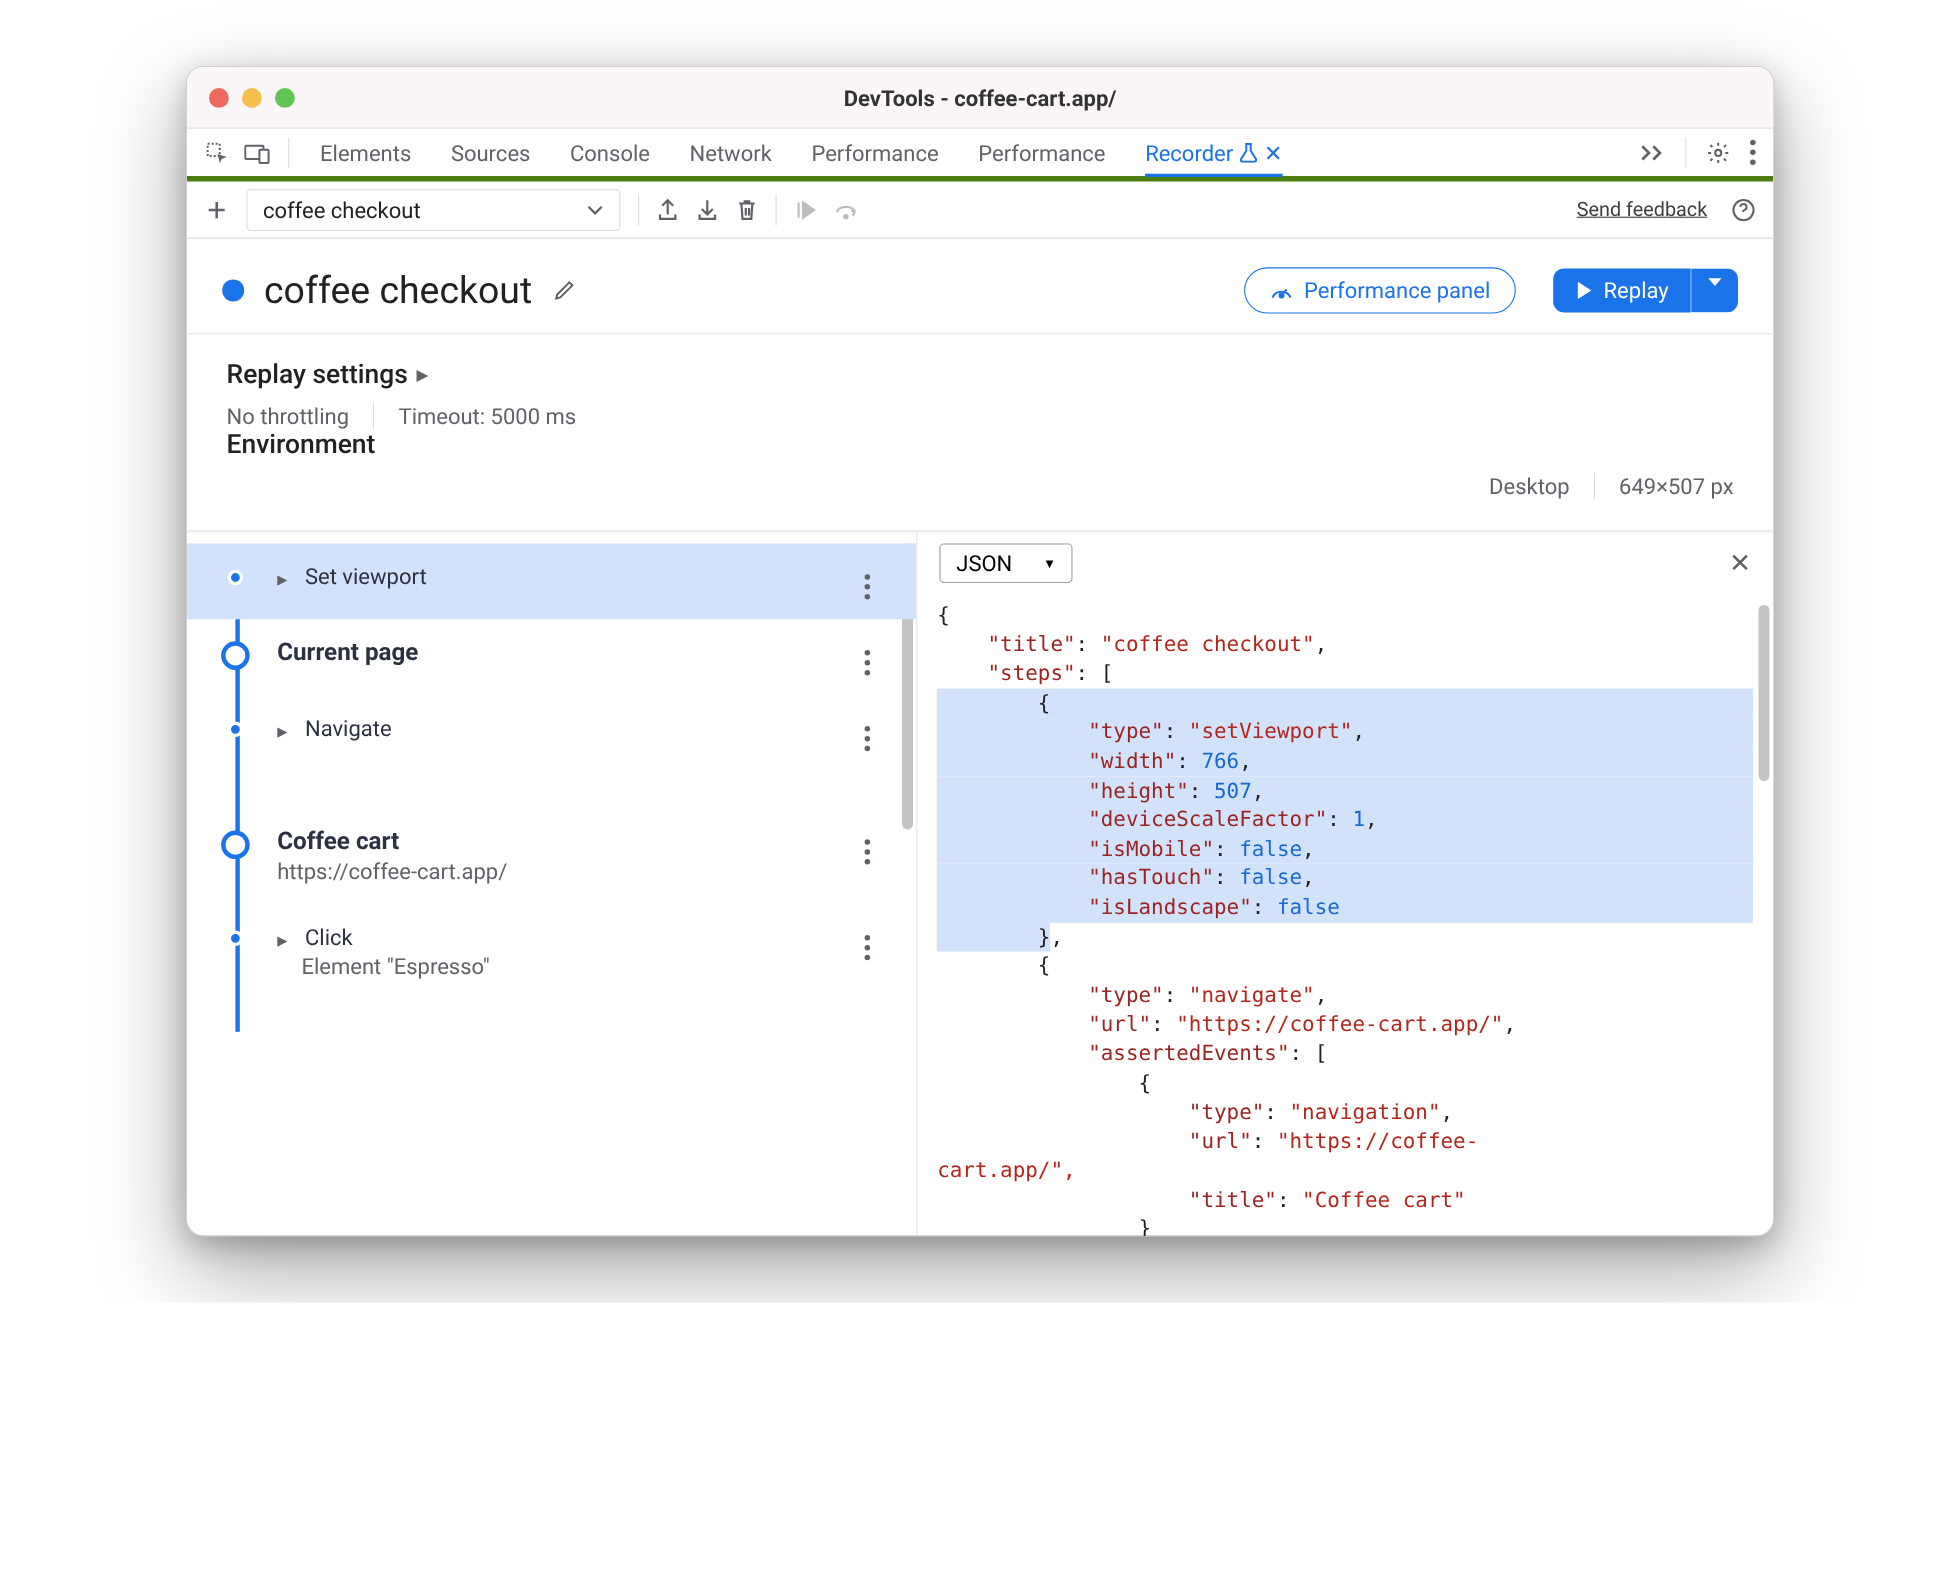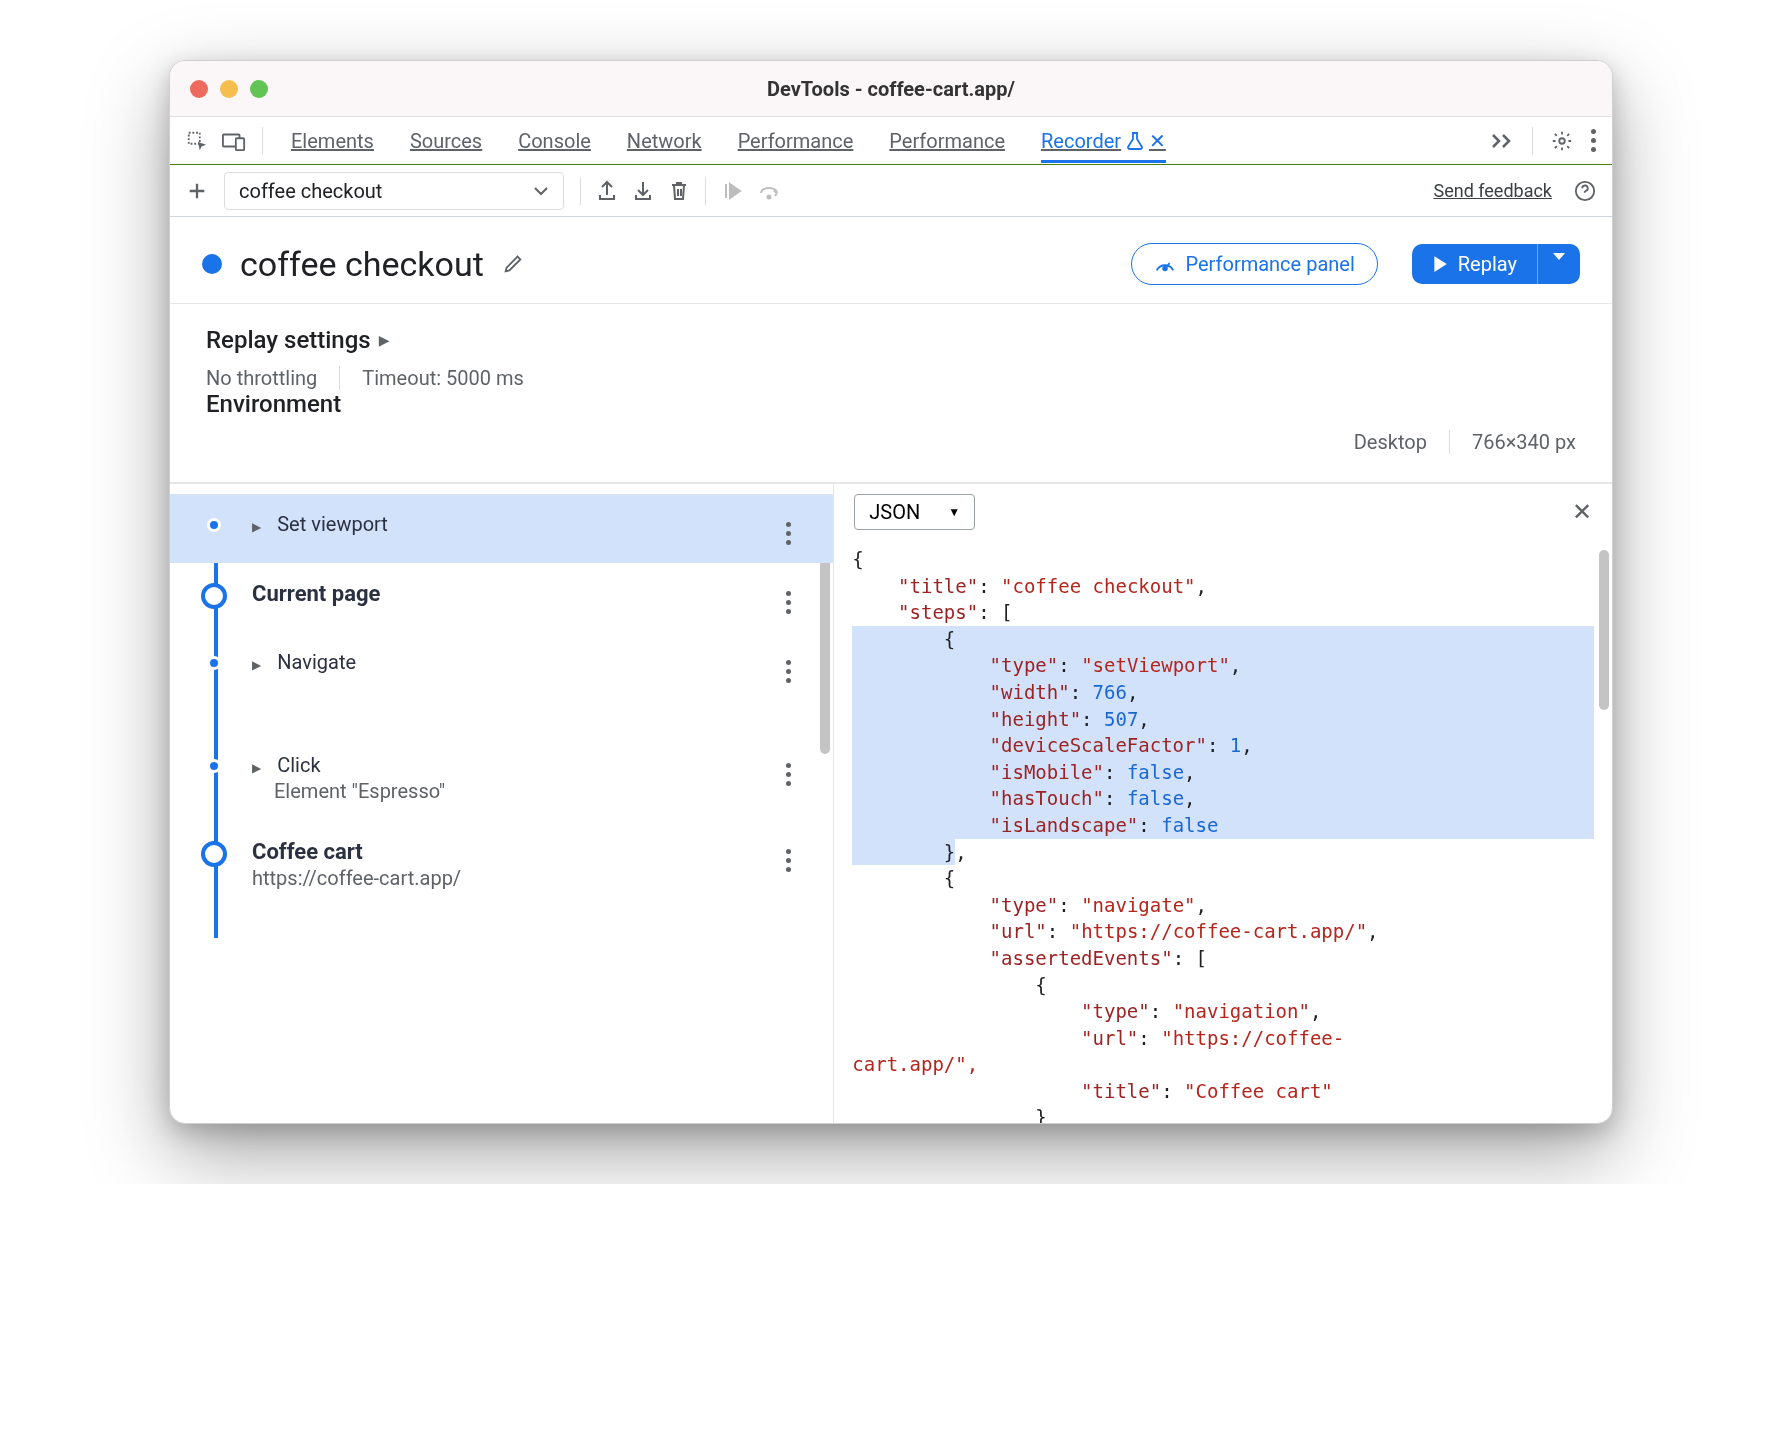--- a/index.html
+++ b/index.html
@@ -36,28 +36,27 @@
     .tl.green { background: #61c454; }
     .titlebar-title {
       position: absolute; left: 0; right: 0;
       text-align: center;
       font-size: 20px; font-weight: 700; color: #333;
       pointer-events: none;
     }
     
     .tabs-row {
       height: 48px;
-      border-bottom: 1px solid #4d7c0f;
+      border-bottom: 5px solid #4d7c0f;
       display: flex;
       align-items: center;
       padding: 0 16px;
       gap: 10px;
       color: #5f6368;
       font-size: 20px;
-      text-decoration: underline;
     }
     .tab-left-icons { display:flex; gap:14px; align-items:center; margin-right:6px;}
     .tabs { display: flex; gap: 36px; align-items: center; flex: 1; margin-left: 18px;}
     .tab { cursor: pointer; padding: 10px 0; }
     .tab.active {
       color: #1a73e8;
       box-shadow: inset 0 -3px 0 #1a73e8;
       display: inline-flex; align-items:center; gap:6px;
     }
     .tabs-right { display:flex; align-items:center; gap:18px; margin-left:auto;}
@@ -348,21 +347,21 @@
         <span>No throttling</span>
         <span class="sep"></span>
         <span>Timeout: 5000 ms</span>
       </div>
     </div>
     <div class="settings-right">
       <div class="heading">Environment</div>
       <div class="sub-settings" style="justify-content:flex-end;">
         <span>Desktop</span>
         <span class="sep"></span>
-        <span>766×340 px</span>
+        <span>649×507 px</span>
       </div>
     </div>
   </div>
 
   <div class="split">
 
     <div class="left-pane">
       <div class="scroll-thumb"></div>
       <div class="steps">
         <div class="trackline"></div>
@@ -412,43 +411,43 @@
                 <span></span>
                 <span></span>
                 <span></span>
               </span></span>
         </div>
 
         <div class="step-spacer"></div>
 
         <div class="step">
           <div class="marker-col">
+              <div class="circle-big"></div>
+            </div>
+          <div class="step-content">
+            <div class="step-title">Coffee cart</div>
+            <div class="step-sub">https://coffee-cart.app/</div>
+          </div>
+          <span class="step-more"><span class="three-dots-v">
+                <span></span>
+                <span></span>
+                <span></span>
+              </span></span>
+        </div>
+
+        <div class="step">
+          <div class="marker-col">
               <div class="circle-small"></div>
             </div>
           <div class="step-content">
             <div class="step-row">
                 <span class="caret-right"></span>
                 <span>Click</span>
               </div>
             <div class="step-sub" style="padding-left:22px;">Element "Espresso"</div>
-          </div>
-          <span class="step-more"><span class="three-dots-v">
-                <span></span>
-                <span></span>
-                <span></span>
-              </span></span>
-        </div>
-
-        <div class="step">
-          <div class="marker-col">
-              <div class="circle-big"></div>
-            </div>
-          <div class="step-content">
-            <div class="step-title">Coffee cart</div>
-            <div class="step-sub">https://coffee-cart.app/</div>
           </div>
           <span class="step-more"><span class="three-dots-v">
                 <span></span>
                 <span></span>
                 <span></span>
               </span></span>
         </div>
 
       </div>
     </div>

